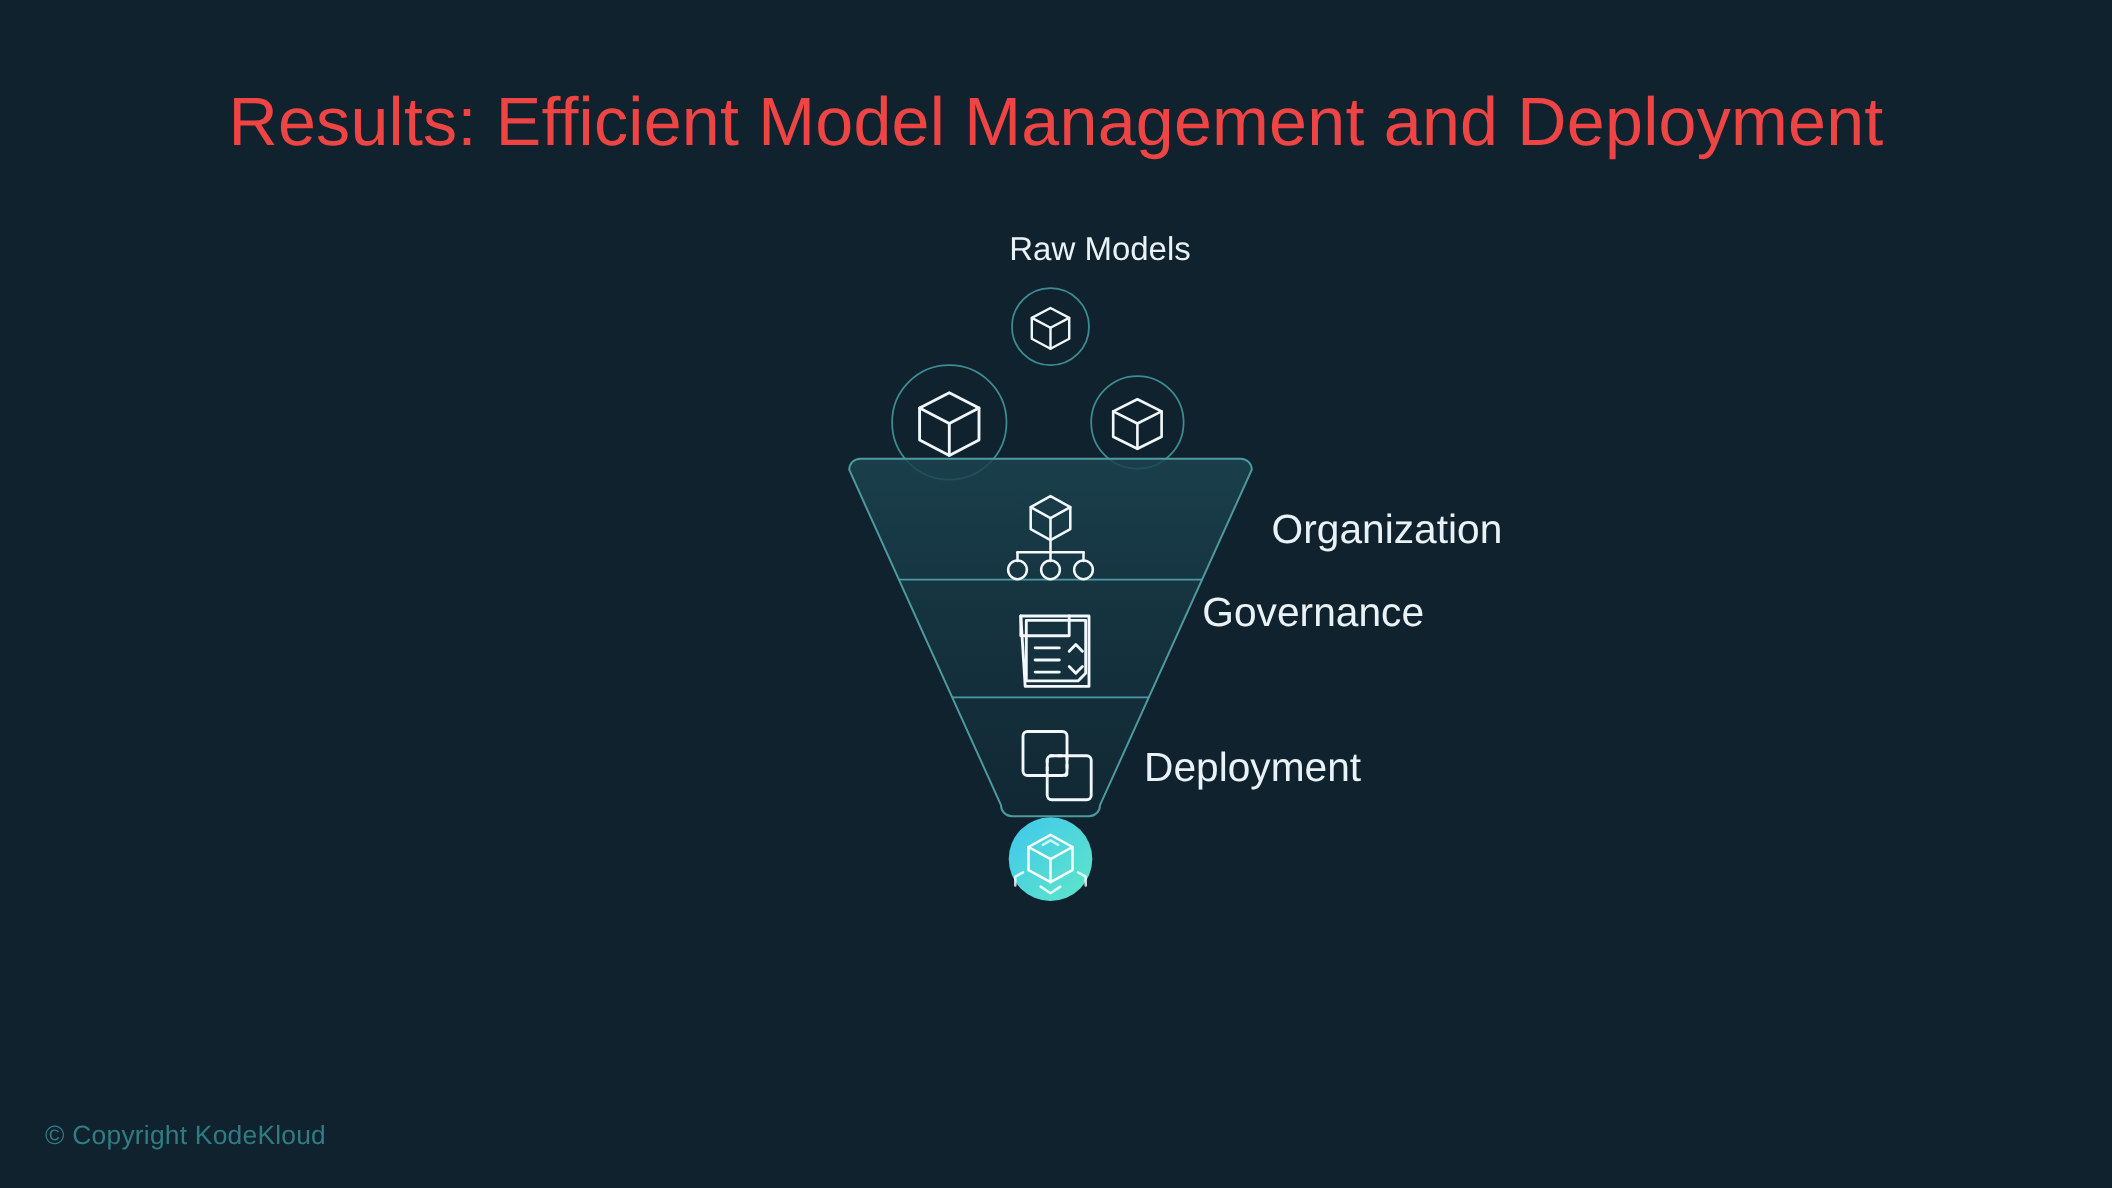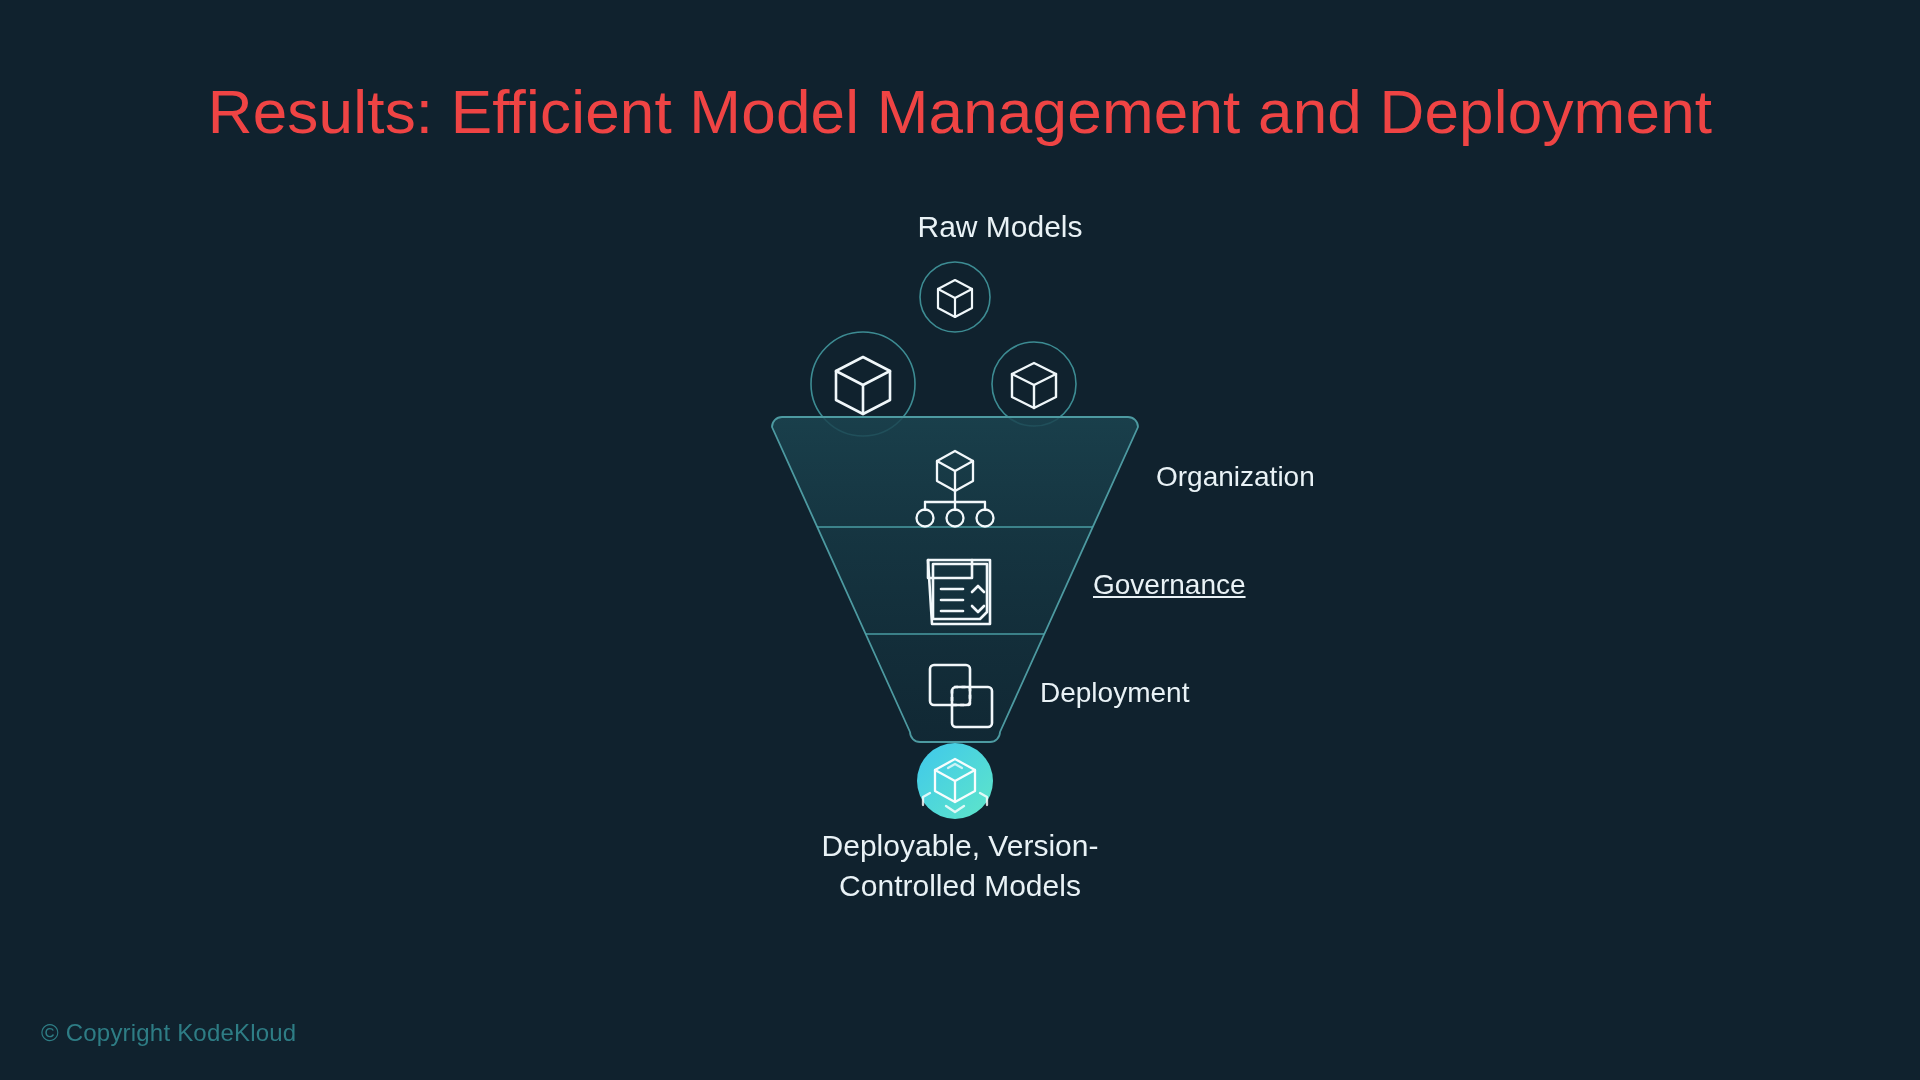--- a/index.html
+++ b/index.html
@@ -48,35 +48,35 @@
   .stage svg {
     position: absolute;
     left: 0;
     top: 0;
   }
 
   
   .lbl {
     position: absolute;
     color: #e9f2f6;
-    font-size: 28px;
+    font-size: 37px;
     font-weight: 400;
     white-space: nowrap;
     line-height: 1.25;
   }
   .lbl-raw {
     top: 208px;
     left: 0;
     width: 1920px;
     text-align: center;
     font-size: 30px;
     margin-left: 40px;
   }
   .lbl-org       { top: 459px; left: 1156px; }
-  .lbl-gov       { top: 567px; left: 1093px; text-decoration: underline; }
+  .lbl-gov       { top: 534px; left: 1093px; }
   .lbl-int       { top: 675px; left: 1040px; }
 
   .lbl-outcome {
     top: 826px;
     left: 0;
     width: 1920px;
     text-align: center;
     font-size: 30px;
     line-height: 1.33;
   }
@@ -214,20 +214,16 @@
   </div>
 
   <div class="lbl lbl-raw">Raw Models</div>
 
   <div class="lbl lbl-org">Organization</div>
 
   <div class="lbl lbl-gov">Governance</div>
 
   <div class="lbl lbl-int">Deployment</div>
 
-  <div class="lbl lbl-outcome">
-    <span>Deployable, Version-</span><br>
-    <span>Controlled Models</span>
-  </div>
 
   <div class="footer">© Copyright KodeKloud</div>
 
 </div>
 
 </body></html>

